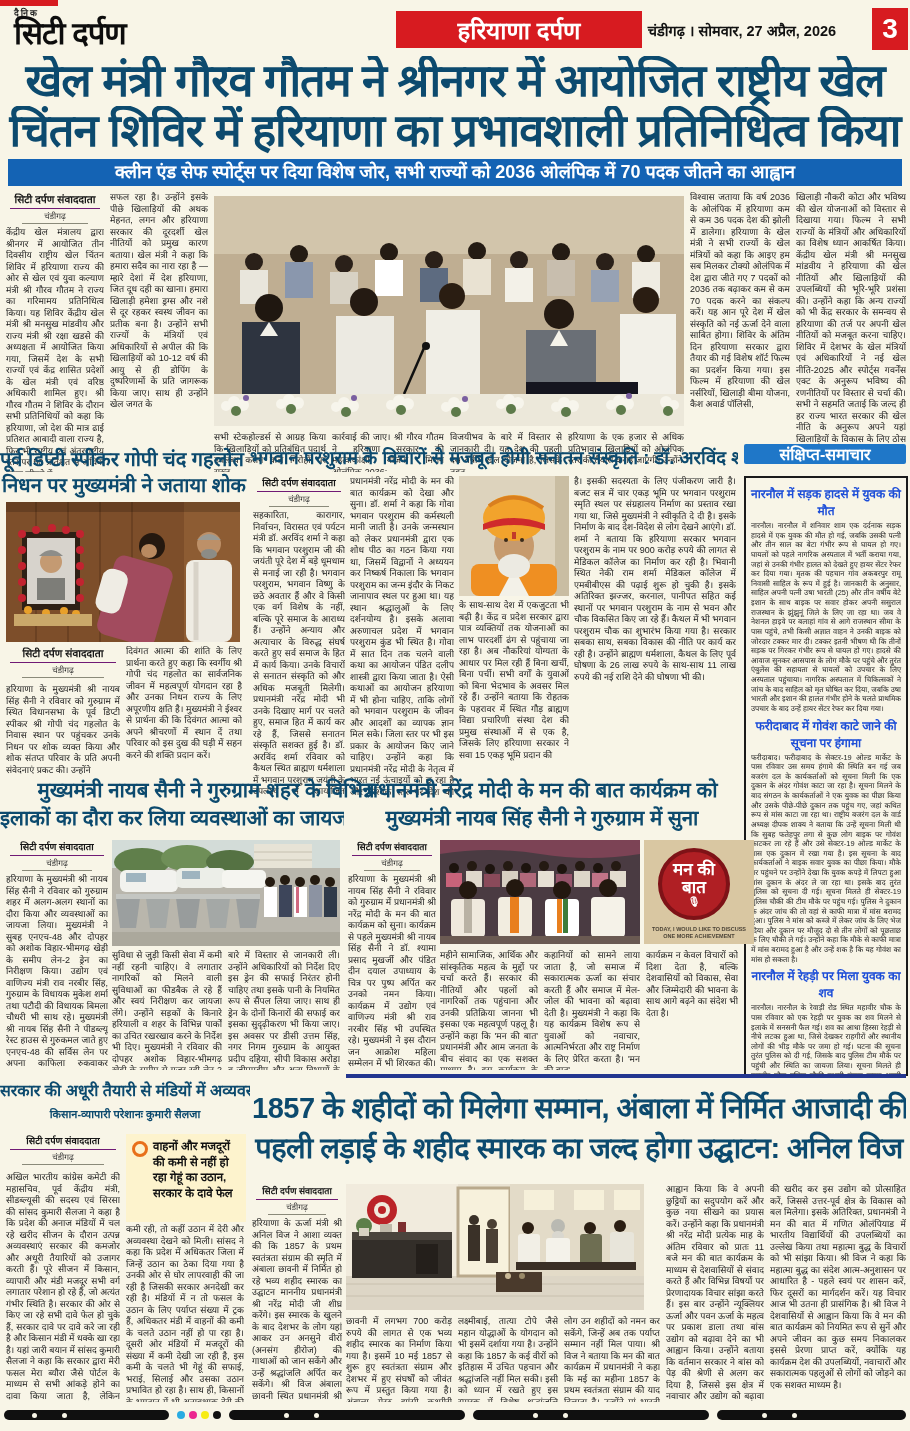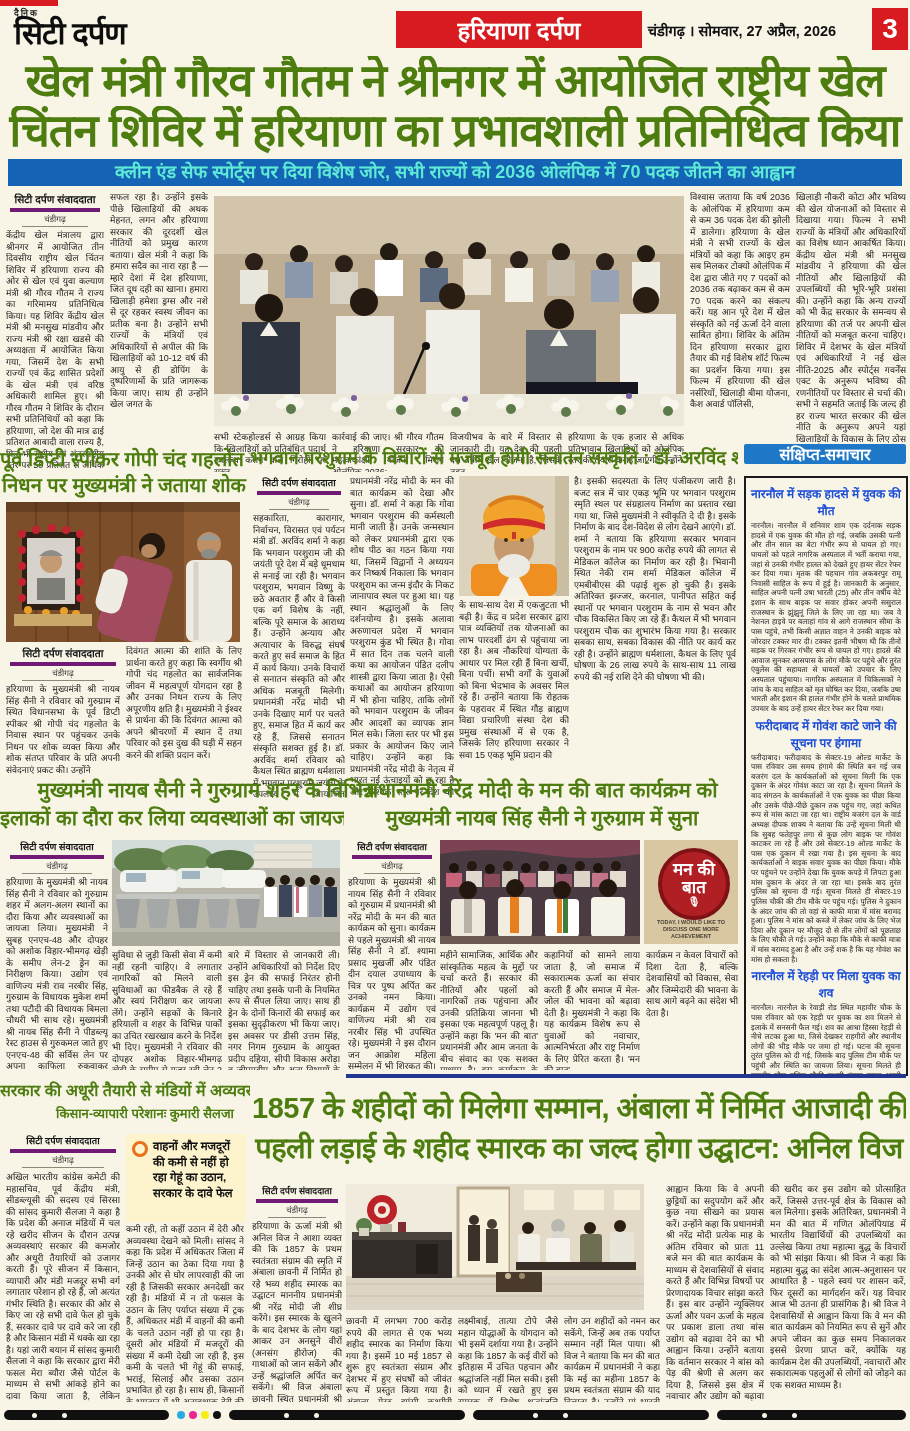--- a/index.html
+++ b/index.html
@@ -1,40 +1,40 @@
 <!DOCTYPE html>
 <html><head>
 <meta charset="utf-8">
 <style>
   html,body{margin:0;padding:0;background:#e8e4d4;}
   .page{position:relative;width:910px;height:1431px;background:#f8f5e7;overflow:hidden;
         font-family:"Liberation Sans","DejaVu Sans",sans-serif;color:#161616;}
   .abs{position:absolute;}
   .txt{font-size:9px;line-height:1.28;text-align:justify;overflow:hidden;color:#1c1c1c;word-break:break-word;}
-  .byline{font-weight:bold;font-size:10.5px;text-align:center;padding-bottom:2px;border-bottom:4px solid #701a75;margin:0 4px;}
+  .byline{font-weight:bold;font-size:10.5px;text-align:center;padding-bottom:2px;border-bottom:1px solid #701a75;margin:0 4px;}
   .placeline{font-size:8.5px;text-align:center;color:#333;padding:1px 0 2px 0;border-bottom:1px solid #8a8a7a;margin:0 16px 3px 16px;}
-  .hl{font-weight:800;color:#4d7c0f;text-align:center;white-space:nowrap;overflow:hidden;}
+  .hl{font-weight:800;color:#0c4a6e;text-align:center;white-space:nowrap;overflow:hidden;}
   .lead-hl{font-size:45px;line-height:50px;letter-spacing:-1px;}
-  .band{background:#1463b4;color:#5eead4;font-weight:bold;font-size:18px;text-align:center;white-space:nowrap;overflow:hidden;}
+  .band{background:#1463b4;color:#ffffff;font-weight:bold;font-size:18px;text-align:center;white-space:nowrap;overflow:hidden;}
   .masthead-name{font-weight:800;font-size:31px;line-height:30px;color:#0d0d0d;letter-spacing:-1px;}
   .masthead-top{font-size:9px;font-weight:bold;color:#222;letter-spacing:2px;}
   .red-box{background:#d71b20;color:#fff;font-weight:800;display:flex;align-items:center;justify-content:center;}
   .dateline{font-size:14.5px;font-weight:bold;color:#111;text-align:center;white-space:nowrap;}
   .briefs-box{border:2px solid #1a1a1a;background:#f8f5e7;padding:4px 5px;overflow:hidden;}
   .brief-title{font-size:12px;font-weight:800;text-align:center;margin:3px 0 2px 0;color:#1d4ed8;}
   .brief-body{font-size:7.4px;line-height:1.3;text-align:justify;color:#222;}
   .pullquote{background:#fdf3cd;padding:5px 6px;display:flex;gap:5px;overflow:hidden;}
   .pq-bullet{flex:0 0 10px;width:10px;height:10px;border:3px solid #e8701a;border-radius:50%;margin-top:2px;}
   .pq-text{font-size:11.5px;font-weight:800;line-height:1.35;color:#111;}
   .filmstrip{display:flex;align-items:center;gap:8px;}
   .fs-seg{position:relative;height:10px;background:#101010;border-radius:6px;flex:1;}
   .fs-seg i{position:absolute;top:2.5px;width:5px;height:5px;border-radius:50%;background:#f8f5e7;}
   .fs-dots{display:flex;gap:4px;}
   .fs-dots i{width:8px;height:8px;border-radius:50%;display:block;}
-  .logo-panel{background:#d9c7a2;position:relative;overflow:hidden;}
+  .logo-panel{background:#d9c7a2;position:relative;overflow:hidden;padding-left:16px;}
   .mkb-circle{position:absolute;left:14px;top:8px;width:64px;height:64px;border-radius:50%;
      background:#b01f24;border:4px solid #7e1217;display:flex;flex-direction:column;
      align-items:center;justify-content:center;color:#fff;font-weight:800;text-align:center;line-height:1.05;}
   .mkb-caption{position:absolute;left:4px;right:4px;bottom:4px;font-size:5.5px;font-weight:bold;color:#4a4236;text-align:center;line-height:1.3;}
   svg{display:block;}
 </style>
 </head>
 <body>
 
 <div class="page">
@@ -379,21 +379,21 @@
     </div>
     <div class="mkb-caption">TODAY, I WOULD LIKE TO DISCUSS ONE MORE ACHIEVEMENT</div>
   </div>
   <div class="abs txt" style="left:440px;top:950px;width:98px;height:120px;">महीने सामाजिक, आर्थिक और सांस्कृतिक महत्व के मुद्दों पर चर्चा करते हैं। सरकार की नीतियों और पहलों को नागरिकों तक पहुंचाना और उनकी प्रतिक्रिया जानना भी इसका एक महत्वपूर्ण पहलू है। उन्होंने कहा कि 'मन की बात' प्रधानमंत्री और आम जनता के बीच संवाद का एक सशक्त माध्यम है। इस कार्यक्रम के जरिए देशभर में हो रहे सकारात्मक प्रयासों, सामाजिक नवाचारों और जनभागीदारी की प्रेरक</div>
   <div class="abs txt" style="left:544px;top:950px;width:96px;height:120px;">कहानियों को सामने लाया जाता है, जो समाज में सकारात्मक ऊर्जा का संचार करती हैं और समाज में मेल-जोल की भावना को बढ़ावा देती है। मुख्यमंत्री ने कहा कि यह कार्यक्रम विशेष रूप से युवाओं को नवाचार, आत्मनिर्भरता और राष्ट्र निर्माण के लिए प्रेरित करता है। 'मन की बात'</div>
   <div class="abs txt" style="left:646px;top:950px;width:92px;height:120px;">कार्यक्रम न केवल विचारों को दिशा देता है, बल्कि देशवासियों को विकास, सेवा और जिम्मेदारी की भावना के साथ आगे बढ़ने का संदेश भी देता है।</div>
 
   <div class="abs" style="left:346px;top:1074px;width:560px;height:4px;background:#23368f;"></div>
 
   <div class="abs hl" style="left:0;top:1080px;width:250px;font-size:16px;line-height:22px;">सरकार की अधूरी तैयारी से मंडियों में अव्यवस्था</div>
-  <div class="abs hl" style="left:0;top:1102px;width:250px;font-size:13px;line-height:24px;padding-left:20px;">किसान-व्यापारी परेशानः कुमारी सैलजा</div>
+  <div class="abs hl" style="left:0;top:1102px;width:250px;font-size:11px;line-height:24px;">किसान-व्यापारी परेशानः कुमारी सैलजा</div>
   <div class="abs" style="left:6px;top:1134px;width:114px;">
     <div class="byline" style="font-size:9.5px;">सिटी दर्पण संवाददाता</div>
     <div class="placeline">चंडीगढ़</div>
   </div>
   <div class="abs txt" style="left:6px;top:1172px;width:114px;height:230px;">अखिल भारतीय कांग्रेस कमेटी की महासचिव, पूर्व केंद्रीय मंत्री, सीडब्ल्यूसी की सदस्य एवं सिरसा की सांसद कुमारी सैलजा ने कहा है कि प्रदेश की अनाज मंडियों में चल रहे खरीद सीजन के दौरान उत्पन्न अव्यवस्थाएं सरकार की कमजोर और अधूरी तैयारियों को उजागर करती हैं। पूरे सीजन में किसान, व्यापारी और मंडी मजदूर सभी वर्ग लगातार परेशान हो रहे हैं, जो अत्यंत गंभीर स्थिति है। सरकार की ओर से किए जा रहे सभी दावे फेल हो चुके हैं, सरकार दावे पर दावे करे जा रही है और किसान मंडी में धक्के खा रहा है। यहां जारी बयान में सांसद कुमारी सैलजा ने कहा कि सरकार द्वारा मेरी फसल मेरा ब्यौरा जैसे पोर्टल के माध्यम से सभी आंकड़े होने का दावा किया जाता है, लेकिन वास्तविकता इसके बिल्कुल विपरीत दिखाई देती है। न तो उत्पादन के सही आंकड़े उपलब्ध थे और न ही मंडियों में आवश्यक व्यवस्थाएं सुनिश्चित की गईं। परिणामस्वरूप कहीं मजदूरों की</div>
   <div class="abs pullquote" style="left:126px;top:1134px;width:108px;height:78px;">
     <span class="pq-bullet"></span>
     <span class="pq-text">वाहनों और मजदूरों की कमी से नहीं हो रहा गेहूं का उठान, सरकार के दावे फेल</span>
   </div>
   <div class="abs txt" style="left:126px;top:1224px;width:118px;height:178px;">कमी रही, तो कहीं उठान में देरी और अव्यवस्था देखने को मिली। सांसद ने कहा कि प्रदेश में अधिकतर जिला में जिन्हें उठान का ठेका दिया गया है उनकी ओर से घोर लापरवाही की जा रही है जिसकी सरकार अनदेखी कर रही है। मंडियों में न तो फसल के उठान के लिए पर्याप्त संख्या में ट्रक हैं, अधिकतर मंडी में वाहनों की कमी के चलते उठान नहीं हो पा रहा है। दूसरी ओर मंडियों में मजदूरों की संख्या में कमी देखी जा रही है, इस कमी के चलते भी गेहूं की सफाई, भराई, सिलाई और उसका उठान प्रभावित हो रहा है। साथ ही, किसानों के भुगतान में भी अनावश्यक देरी की शिकायतें लगातार सामने आई हैं। कभी पोर्टल आईडी, कभी व्हाट्सएप प्रक्रिया और कभी जे-फार्म जैसी औपचारिकताओं के कारण भुगतान समय पर नहीं हो पा रहा।</div>

